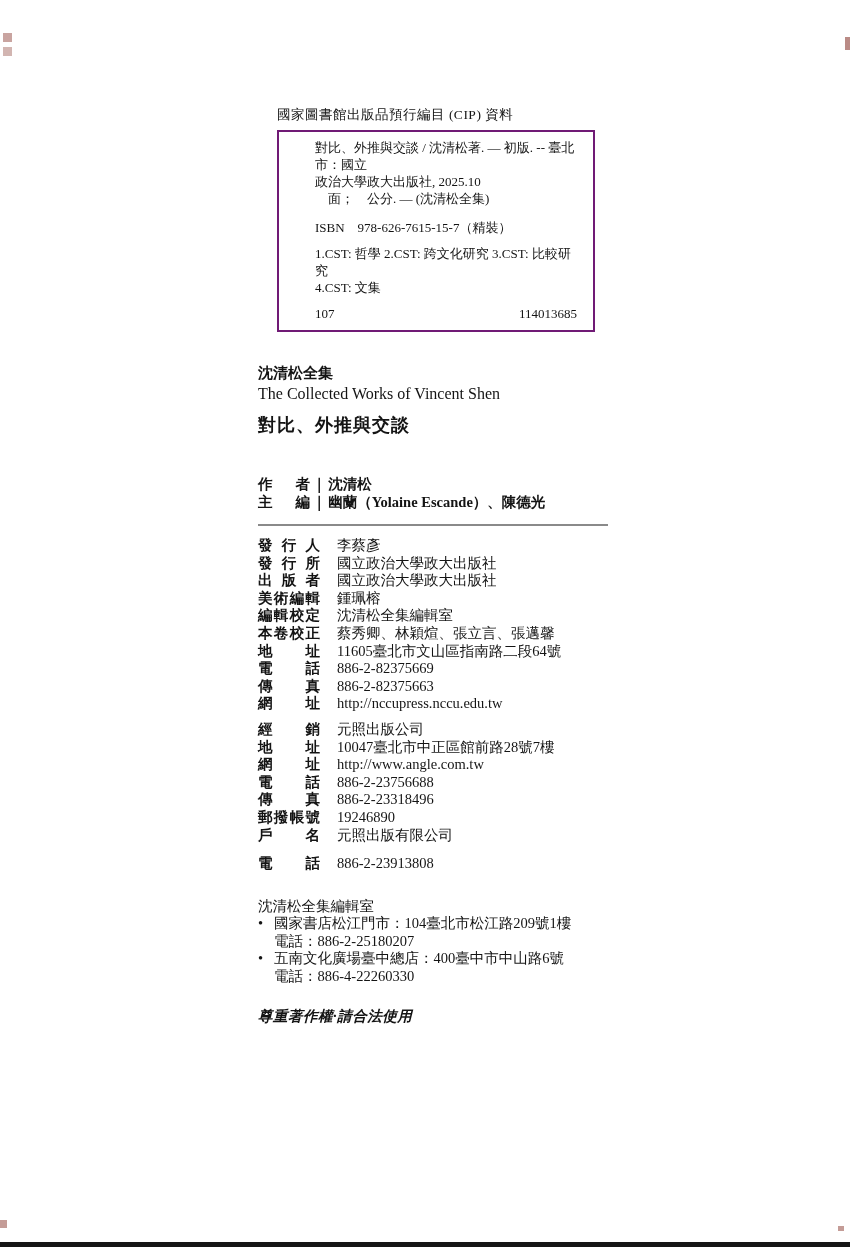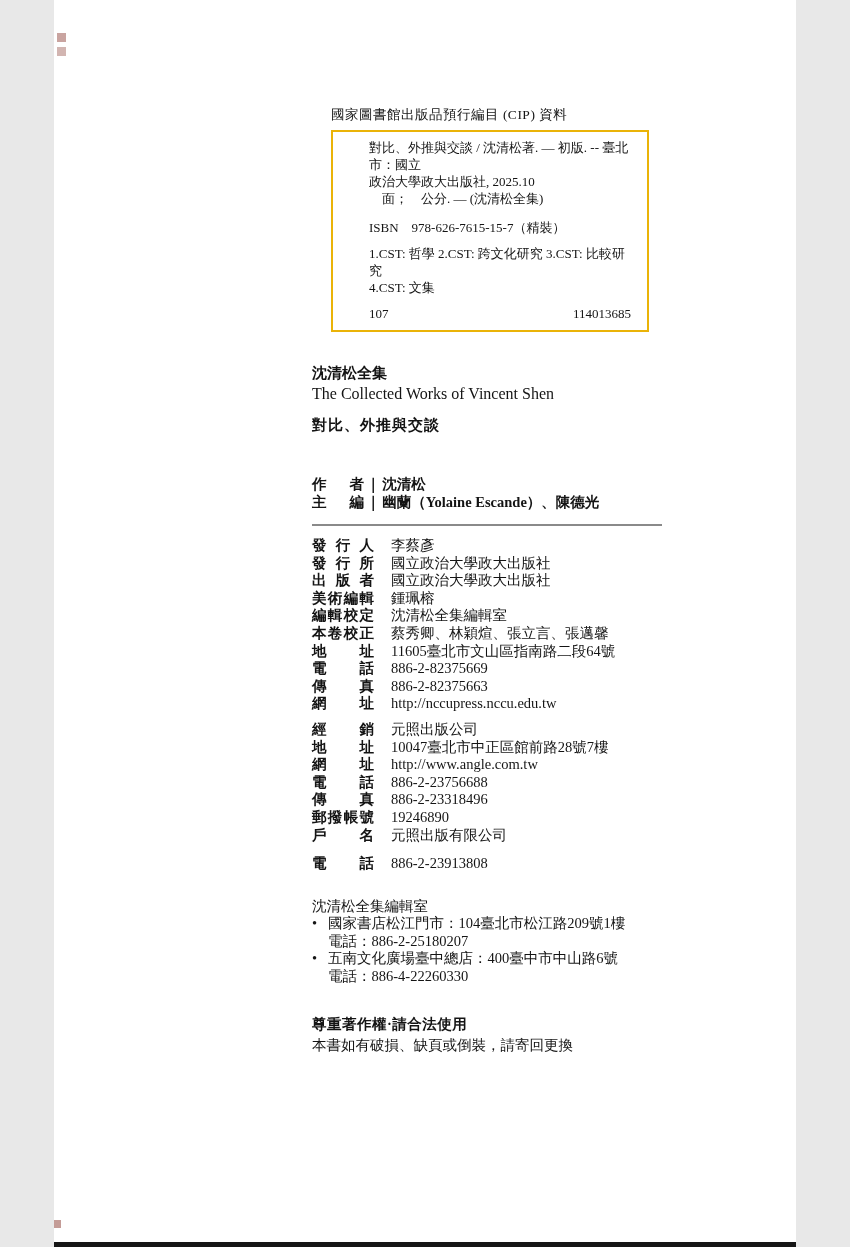--- a/index.html
+++ b/index.html
@@ -1,50 +1,50 @@
 <!DOCTYPE html>
 <html><head>
 <meta charset="utf-8">
 <style>
   html, body { margin: 0; padding: 0; background: #e8e8e8; }
   .page {
     position: relative;
-    width: 742px; height: 1247px;
+    width: 850px; height: 1247px;
     margin: 0 auto;
     background: #ffffff;
     overflow: hidden;
     font-family: "Liberation Serif", "DejaVu Serif", serif;
     color: #141414;
   }
   .content {
     position: absolute;
     left: 258px; top: 106px;
     width: 355px;
   }
 
   
   .cip-header { font-size: 13.5px; margin-left: 19px; margin-bottom: 6px; letter-spacing: 0.5px; }
   .cip-box {
     margin-left: 19px;
     width: 318px;
-    border: 2px solid #eab308;
+    border: 2px solid #701a75;
     box-sizing: border-box;
     padding: 7px 12px 8px 36px;
     font-size: 13px;
     line-height: 17px;
   }
   .cip-gap-s { height: 12px; }
   .cip-gap-xs { height: 9px; }
   .cip-footer { display: flex; justify-content: space-between; padding-right: 4px; }
 
   
   .title-block { margin-top: 32px; }
   .series-zh { font-weight: bold; font-size: 15px; line-height: 19px; }
   .series-en { font-size: 16px; line-height: 21px; }
-  .book-title { font-weight: bold; font-size: 15px; line-height: 28px; margin-top: 7px; letter-spacing: 1px; }
+  .book-title { font-weight: bold; font-size: 18px; line-height: 28px; margin-top: 7px; letter-spacing: 1px; }
 
   
   .credits { margin-top: 37px; font-size: 14.5px; line-height: 17.5px; }
   .credit-row { display: flex; }
   .credit-lbl {
     display: inline-block; width: 52px;
     text-align: justify; text-align-last: justify;
     font-weight: bold;
   }
   .credit-pipe { font-weight: bold; padding: 0 2px 0 2px; }
@@ -70,21 +70,21 @@
   }
   .val { margin-left: 17px; }
 
   
   .outlets { margin-top: 25px; font-size: 14.5px; line-height: 17.6px; }
   .outlet-item { display: flex; }
   .bullet { flex: 0 0 16px; text-align: left; }
   .outlet-phone { margin-left: 16px; }
 
   
-  .notices { margin-top: 28px; font-size: 14.5px; line-height: 21px; }
+  .notices { margin-top: 20px; font-size: 14.5px; line-height: 21px; font-style: italic; }
   .notice-bold { font-weight: bold; letter-spacing: 0.5px; }
 
   
   .mark { position: absolute; }
   .mark-tl1 { left: 3px; top: 33px; width: 9px; height: 9px; opacity: 0.55; }
   .mark-tl2 { left: 3px; top: 47px; width: 9px; height: 9px; opacity: 0.45; }
   .mark-tr  { left: 845px; top: 37px; width: 5px; height: 13px; opacity: 0.7; }
   .mark-bl  { left: 0px; top: 1220px; width: 7px; height: 8px; opacity: 0.6; }
   .mark-br  { left: 838px; top: 1226px; width: 6px; height: 5px; opacity: 0.6; }
   .bottom-bar { position: absolute; left: 0; top: 1242px; width: 850px; height: 5px; }
@@ -225,21 +225,20 @@
       <div class="outlet-phone">電話：886-2-25180207</div>
       <div class="outlet-item">
         <span class="bullet">•</span>
         <span>五南文化廣場臺中總店：400臺中市中山路6號</span>
       </div>
       <div class="outlet-phone">電話：886-4-22260330</div>
     </div>
 
     <div class="notices">
       <div class="notice-bold">尊重著作權·請合法使用</div>
-      <div>本書如有破損、缺頁或倒裝，請寄回更換</div>
     </div>
 
   </div>
 
   <div class="mark mark-tl1" style="background: rgb(156, 90, 82);"></div>
   <div class="mark mark-tl2" style="background: rgb(156, 90, 82);"></div>
   <div class="mark mark-tr" style="background: rgb(156, 90, 82);"></div>
   <div class="mark mark-bl" style="background: rgb(156, 90, 82);"></div>
   <div class="mark mark-br" style="background: rgb(156, 90, 82);"></div>
   <div class="bottom-bar" style="background: rgb(21, 21, 21);"></div>

